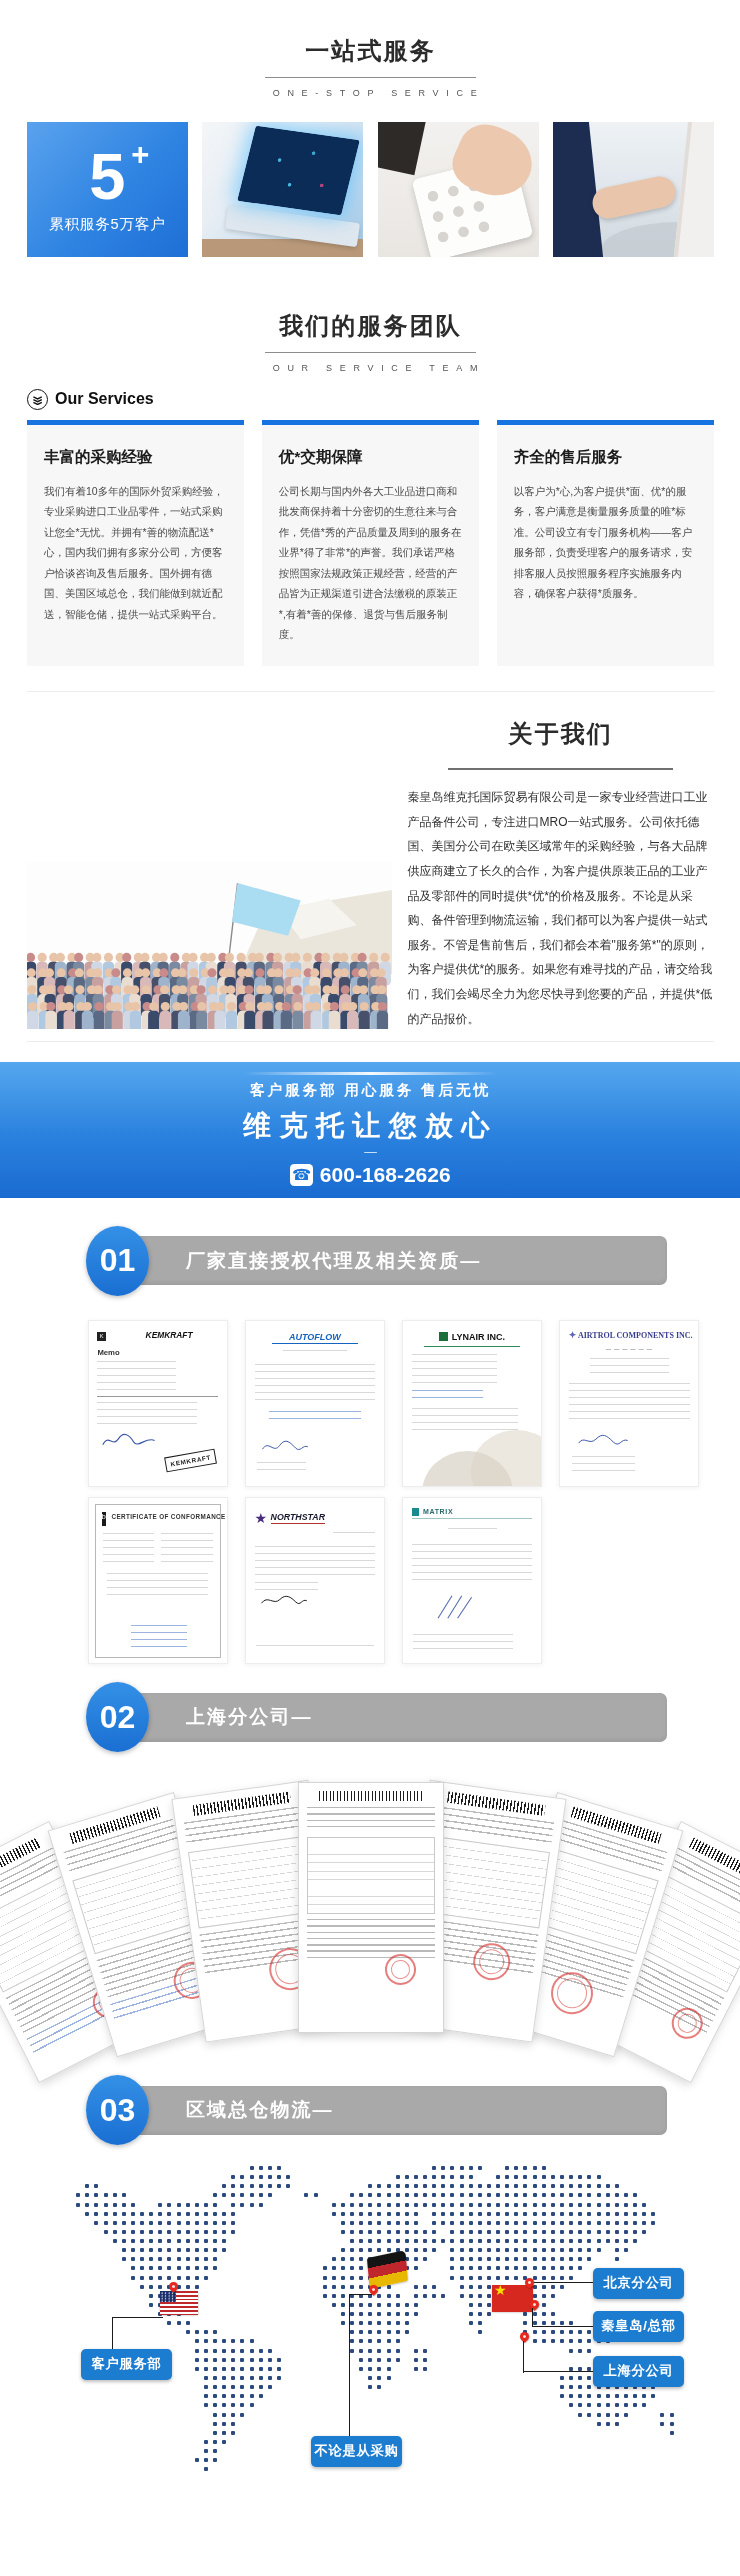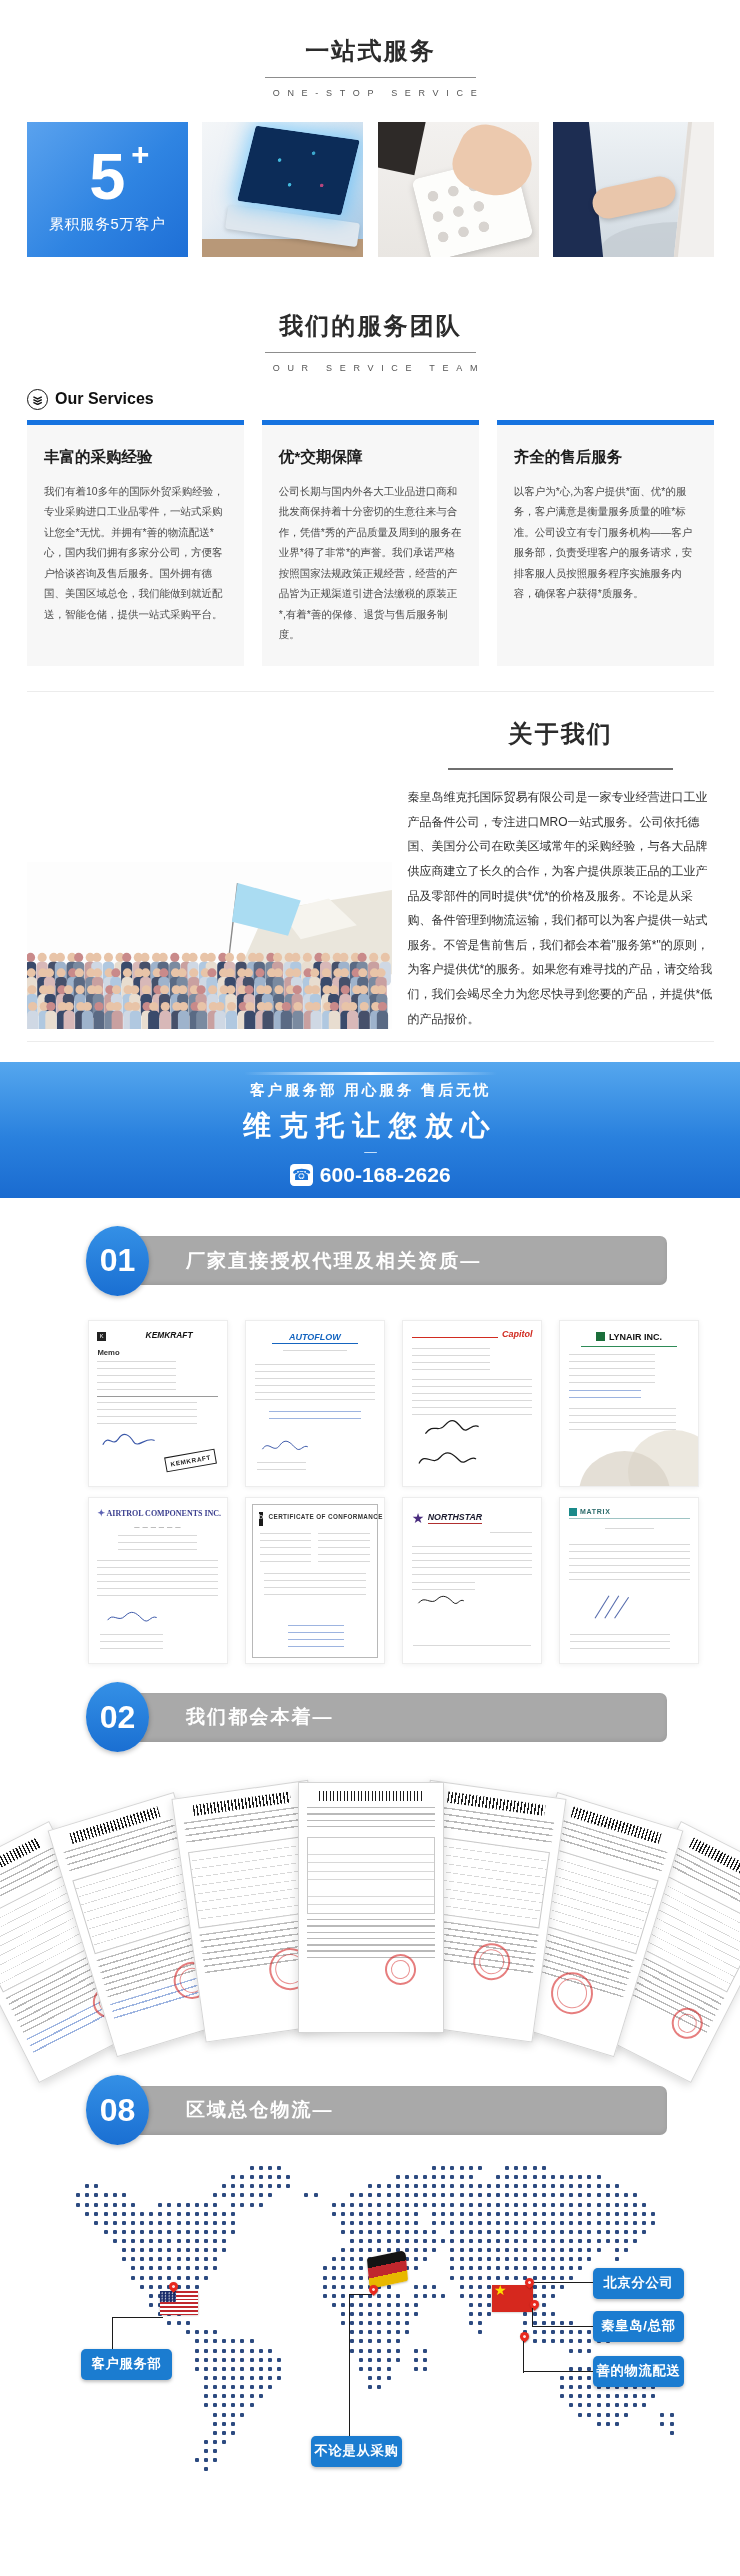--- a/index.html
+++ b/index.html
@@ -890,33 +890,20 @@
     <div class="cert cert2">
       <div class="cbrand">AUTOFLOW</div>
       <div class="clines" style="height:7px;margin:0 28px 7px"></div>
       <div class="clines" style="height:42px"></div>
       <div class="clines blue" style="height:14px;margin:5.6px 14px"></div>
       <svg class="csig" style="left:14px;bottom:31px" width="49" height="15.5" viewBox="0 0 80 24">
           <path d="M4 16 C14 0,22 24,32 10 S50 6,58 14 S70 8,78 12" fill="none" stroke="#3a57a8" stroke-width="1.6"></path>
         </svg>
       <div class="clines" style="height:12.6px;width:49px;position:absolute;left:11.2px;bottom:11.2px"></div>
     </div>
-    <div class="cert cert3">
-      <div class="crule">
-          <span class="cbrand">Capitol</span>
-        </div>
-      <div class="clines" style="height:24px;margin:9.8px 42px 7px 0"></div>
-      <div class="clines" style="height:41px"></div>
-      <svg class="csig" style="left:21px;bottom:49px" width="56" height="18" viewBox="0 0 80 24">
-          <path d="M2 20 C14 4,20 20,30 8 S46 2,54 12 S68 4,78 10" fill="none" stroke="#1a1a1a" stroke-width="1.8"></path>
-        </svg>
-      <svg class="csig" style="left:12.6px;bottom:18px" width="63" height="18" viewBox="0 0 80 24">
-          <path d="M2 18 C10 2,20 22,30 10 S48 6,56 14 S70 6,78 12" fill="none" stroke="#1a1a1a" stroke-width="1.6"></path>
-        </svg>
-    </div>
     <div class="cert cert4">
       <div class="clogo"><span class="gsq"></span><span class="cbrand">LYNAIR INC.</span></div>
       <div class="grule"></div>
       <div class="clines" style="height:31px;margin-right:35px"></div>
       <div class="clines blue" style="height:12.6px;margin:4.2px 49px 5.6px 0"></div>
       <div class="clines" style="height:28px;margin-right:14px"></div>
       <div class="beige"></div>
       <div class="beige b2"></div>
     </div>
     <div class="cert cert5">
@@ -964,21 +951,21 @@
       <div class="clines" style="height:37px"></div>
       <svg class="csig" style="left:28px;bottom:42px" width="49" height="28" viewBox="0 0 70 40">
           <path d="M10 36 L30 4 M24 36 L44 4 M38 36 L58 6" fill="none" stroke="#5a6fae" stroke-width="1.6"></path>
         </svg>
       <div class="clines" style="height:18px;position:absolute;left:9.8px;right:28px;bottom:11.2px"></div>
     </div>
   </div>
 
   <div class="shdr" style="margin-top:18px">
     <div class="shdr-bar">
-        <span>我们都会本着—</span>
+        <span>上海分公司—</span>
       </div>
     <div class="shdr-num">02</div>
   </div>
 
   <div class="fan" id="fan">
       <div class="sheet" style="left: 32px; top: 45px; width: 128px; height: 229px; transform: rotate(-27deg); transform-origin: 50% 100%; z-index: 7;">
         <div class="barcode"></div>
         <div class="dlines" style="height:24px"></div>
         <div class="dgrid" style="height:77px;margin:5.6px 0"></div>
         <div class="dlines" style="height:42px"></div>
@@ -1027,21 +1014,21 @@
         <div class="dgrid" style="height:77px;margin:5.6px 0"></div>
         <div class="dlines" style="height:42px"></div>
         <div class="rstamp" style="width:31px;height:31px;right:14px;bottom:35px"></div>
       </div>
     </div>
 
   <div class="shdr" style="margin-top:0">
     <div class="shdr-bar">
         <span>区域总仓物流—</span>
       </div>
-    <div class="shdr-num">08</div>
+    <div class="shdr-num">03</div>
   </div>
 
   <div class="map">
     <div class="map-dots" id="map-dots">
         <i class="mdot" style="left: 183px; top: 0px;"></i>
         <i class="mdot" style="left: 192px; top: 0px;"></i>
         <i class="mdot" style="left: 201px; top: 0px;"></i>
         <i class="mdot" style="left: 210px; top: 0px;"></i>
         <i class="mdot" style="left: 365px; top: 0px;"></i>
         <i class="mdot" style="left: 374px; top: 0px;"></i>
@@ -1917,19 +1904,19 @@
     <div class="conn" style="left:532px;top:165px;width:62px;height:1.4px"></div>
     <div class="conn" style="left:523px;top:180px;width:1.4px;height:32px"></div>
     <div class="conn" style="left:523px;top:210px;width:71px;height:1.4px"></div>
     <div class="conn" style="left:112px;top:156px;width:51px;height:1.4px"></div>
     <div class="conn" style="left:112px;top:156px;width:1.4px;height:32px"></div>
     <div class="conn" style="left:349px;top:133px;width:23px;height:1.4px"></div>
     <div class="conn" style="left:349px;top:133px;width:1.4px;height:142px"></div>
 
     <div class="map-label" style="left:593px;top:107px">北京分公司</div>
     <div class="map-label" style="left:593px;top:150px">秦皇岛/总部</div>
-    <div class="map-label" style="left:593px;top:195px">善的物流配送</div>
+    <div class="map-label" style="left:593px;top:195px">上海分公司</div>
     <div class="map-label" style="left:81px;top:188px">客户服务部</div>
     <div class="map-label" style="left:311px;top:275px">不论是从采购</div>
   </div>
 
 </div>
 
 
 </body></html>

